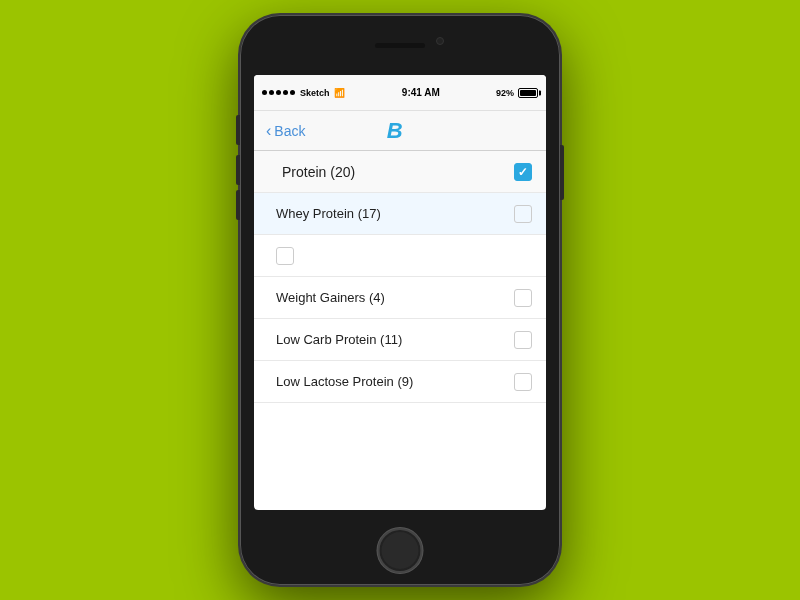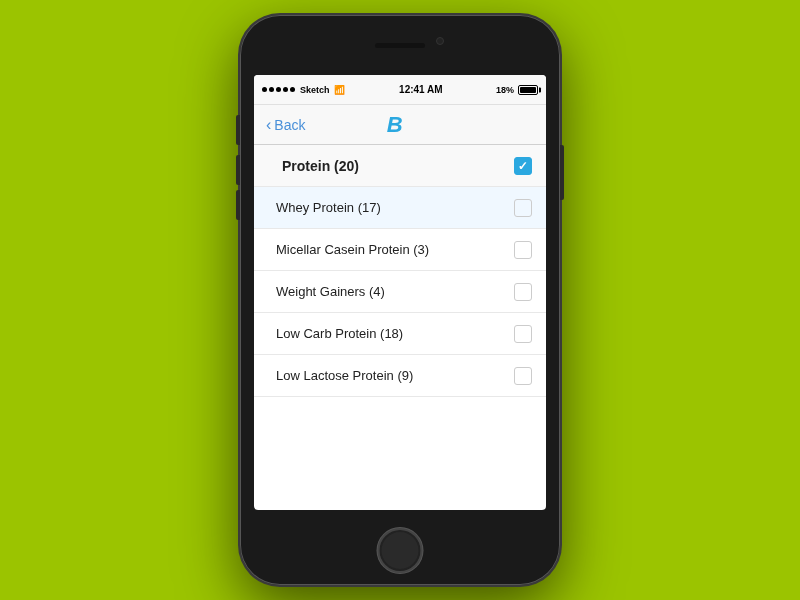--- a/index.html
+++ b/index.html
@@ -64,21 +64,21 @@
       right: 14px;
       bottom: 75px;
       background: #fff;
       overflow: hidden;
       border-radius: 4px;
     }
 
     
     .status-bar {
       background: #f8f8f8;
-      height: 30px;
+      height: 36px;
       display: flex;
       align-items: center;
       justify-content: space-between;
       padding: 0 8px;
       font-size: 10px;
       font-weight: 600;
       color: #000;
       border-bottom: 0.5px solid #e0e0e0;
     }
 
@@ -217,21 +217,21 @@
     .list-item.parent {
       background: #f9f9f9;
     }
 
     .list-item-label {
       font-size: 13px;
       color: #222;
     }
 
     .list-item.parent .list-item-label {
-      font-weight: 700;
+      font-weight: 400;
       font-size: 14px;
       padding-left: 14px;
     }
 
     .list-item.highlighted {
       background: #f0f8ff;
     }
 
     .list-item.highlighted .list-item-label {
       
@@ -320,23 +320,23 @@
           <div class="signal-dots">
             <div class="dot"></div>
             <div class="dot"></div>
             <div class="dot"></div>
             <div class="dot"></div>
             <div class="dot"></div>
           </div>
           <span class="status-carrier">Sketch</span>
           <span class="wifi-icon">📶</span>
         </div>
-        <div class="status-time">12:41 AM</div>
+        <div class="status-time">9:41 AM</div>
         <div class="status-right">
-          <span>18%</span>
+          <span>92%</span>
           <div class="battery">
             <div class="battery-bar">
               <div class="battery-fill"></div>
             </div>
           </div>
         </div>
       </div>
 
       <div class="nav-bar">
         <div class="back-btn">
@@ -353,32 +353,31 @@
           <span class="list-item-label">Protein (20)</span>
           <div class="checkbox checked"></div>
         </div>
 
         <div class="list-item sublist-indent highlighted">
           <span class="list-item-label">Whey Protein (17)</span>
           <div class="checkbox"></div>
         </div>
 
         <div class="list-item sublist-indent">
-          <span class="list-item-label">Micellar Casein Protein (3)</span>
           <div class="checkbox"></div>
         </div>
 
 
         <div class="list-item sublist-indent">
           <span class="list-item-label">Weight Gainers (4)</span>
           <div class="checkbox"></div>
         </div>
 
         <div class="list-item sublist-indent">
-          <span class="list-item-label">Low Carb Protein (18)</span>
+          <span class="list-item-label">Low Carb Protein (11)</span>
           <div class="checkbox"></div>
         </div>
 
         <div class="list-item sublist-indent">
           <span class="list-item-label">Low Lactose Protein (9)</span>
           <div class="checkbox"></div>
         </div>
 
       </div>
     </div>

